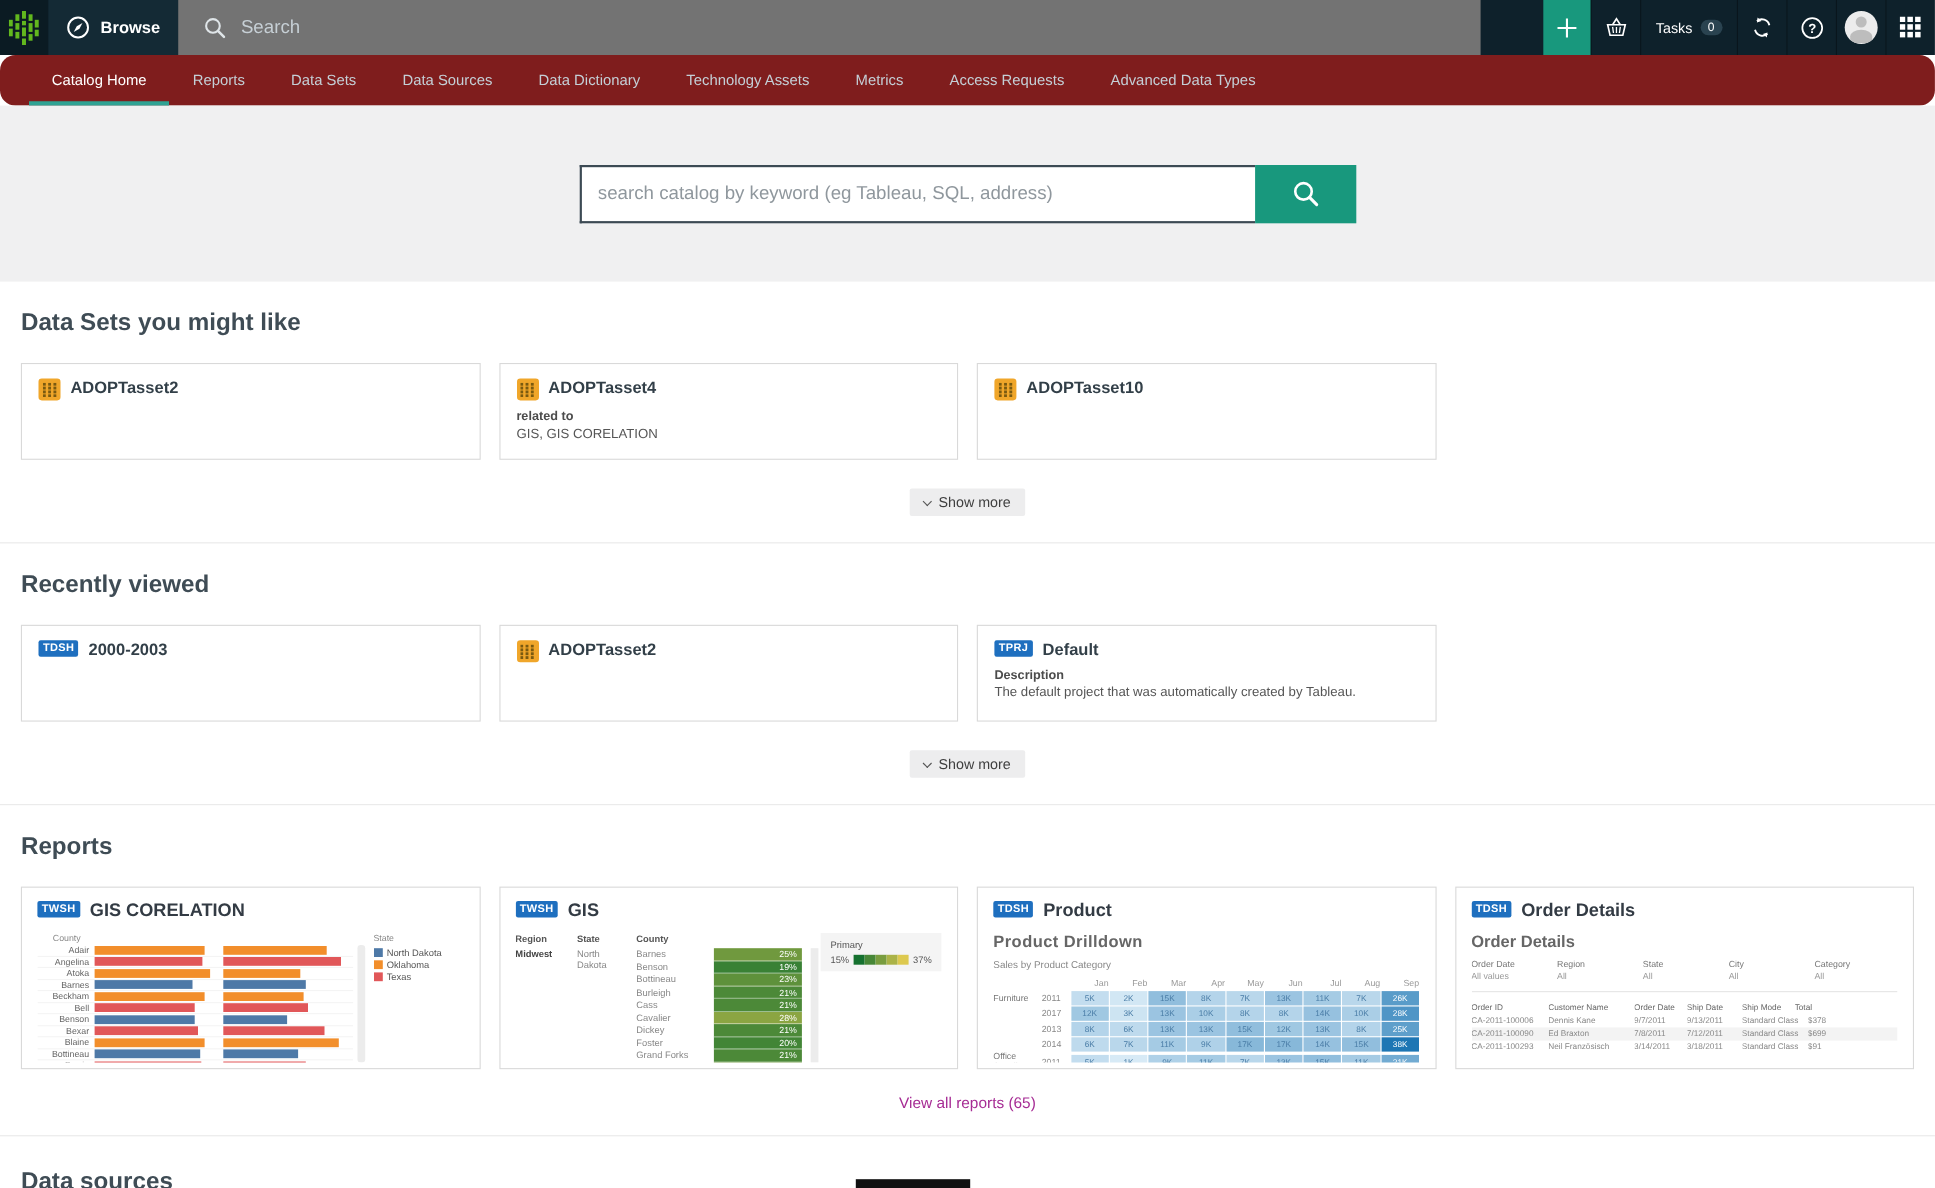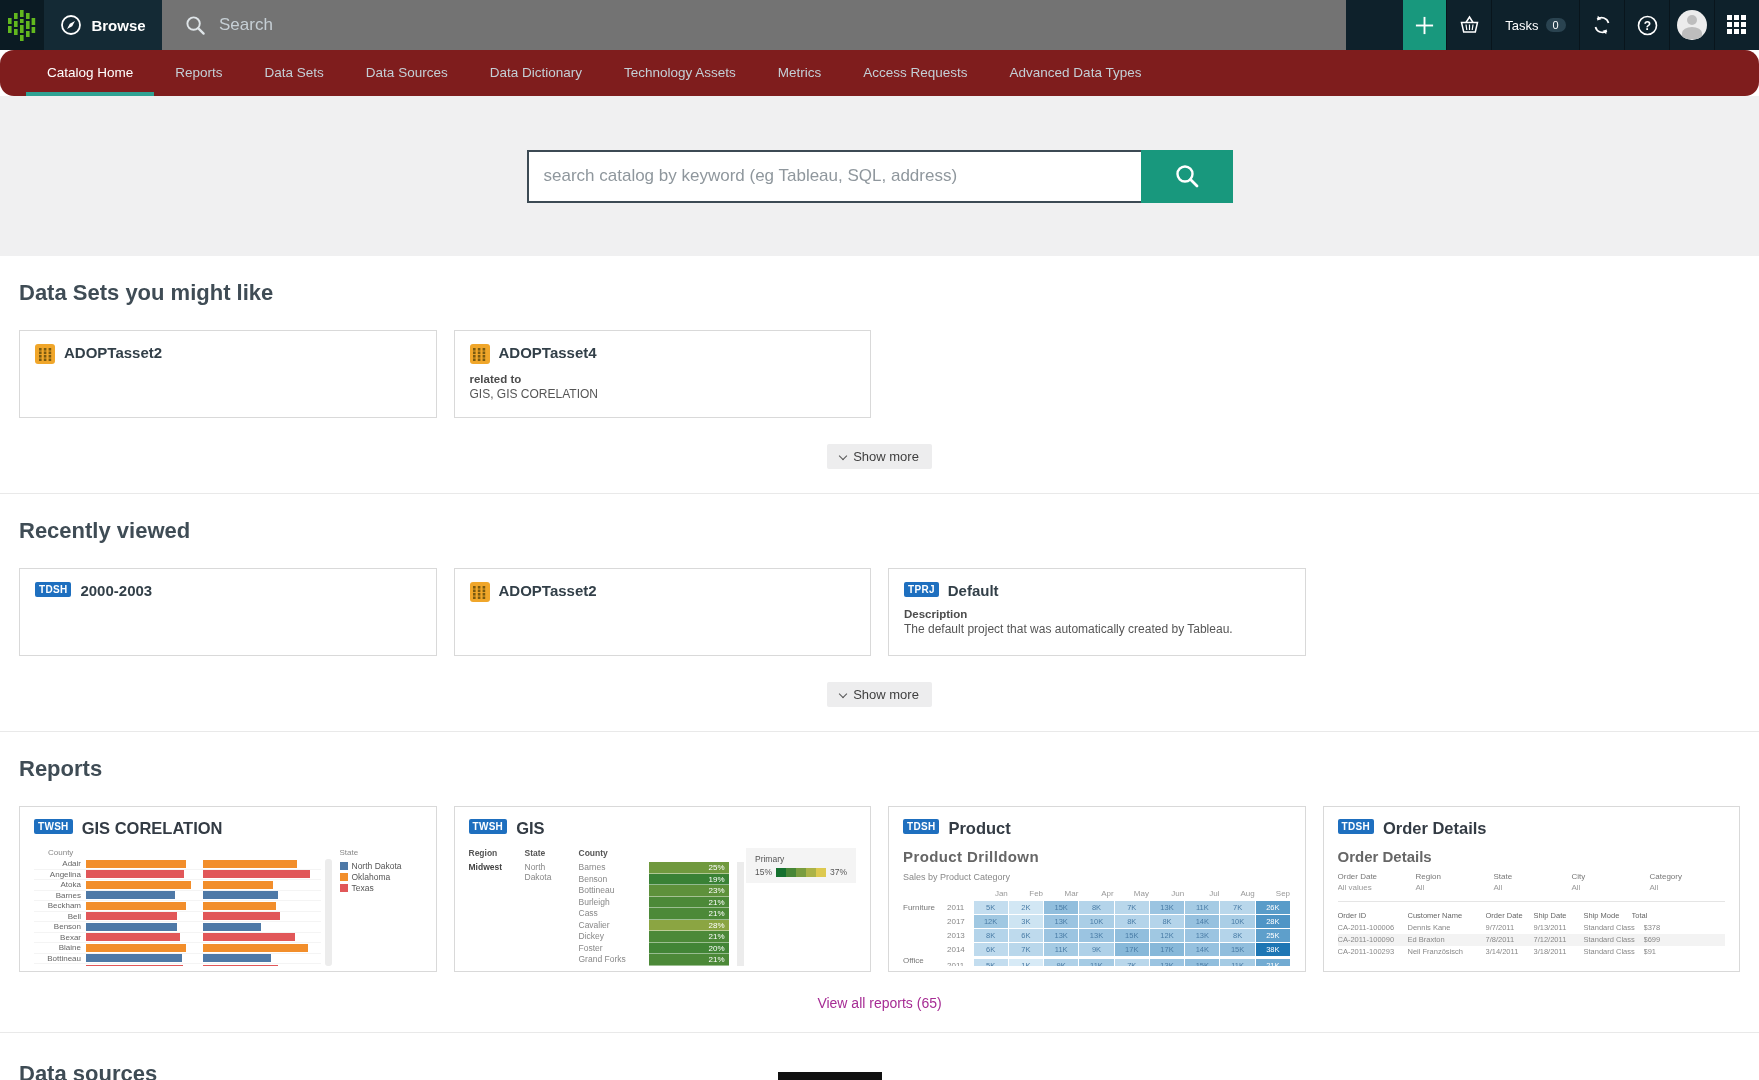--- a/index.html
+++ b/index.html
@@ -276,20 +276,41 @@
               <rect x="9.6" y="3.5" width="2.6" height="2.6" fill="#7a5a10"></rect>
               <rect x="9.6" y="7" width="2.6" height="2.6" fill="#7a5a10"></rect>
               <rect x="9.6" y="10.5" width="2.6" height="2.6" fill="#7a5a10"></rect>
             </svg>
           </span>
           <span class="card-name">ADOPTasset4</span>
         </div>
         <div class="card-sub-label">related to</div>
         <div class="card-sub-text">GIS, GIS CORELATION</div>
       </div>
+      <div class="asset-card">
+        <div class="card-title-row">
+          <span class="asset-icon">
+            <svg width="13" height="13" viewBox="0 0 13 13">
+              <rect x="0" y="0" width="2.6" height="2.6" fill="#7a5a10"></rect>
+              <rect x="0" y="3.5" width="2.6" height="2.6" fill="#7a5a10"></rect>
+              <rect x="0" y="7" width="2.6" height="2.6" fill="#7a5a10"></rect>
+              <rect x="0" y="10.5" width="2.6" height="2.6" fill="#7a5a10"></rect>
+              <rect x="4.8" y="0" width="2.6" height="2.6" fill="#7a5a10"></rect>
+              <rect x="4.8" y="3.5" width="2.6" height="2.6" fill="#7a5a10"></rect>
+              <rect x="4.8" y="7" width="2.6" height="2.6" fill="#7a5a10"></rect>
+              <rect x="4.8" y="10.5" width="2.6" height="2.6" fill="#7a5a10"></rect>
+              <rect x="9.6" y="0" width="2.6" height="2.6" fill="#7a5a10"></rect>
+              <rect x="9.6" y="3.5" width="2.6" height="2.6" fill="#7a5a10"></rect>
+              <rect x="9.6" y="7" width="2.6" height="2.6" fill="#7a5a10"></rect>
+              <rect x="9.6" y="10.5" width="2.6" height="2.6" fill="#7a5a10"></rect>
+            </svg>
+          </span>
+          <span class="card-name">ADOPTasset10</span>
+        </div>
+      </div>
     </div>
   <div class="show-more-wrap">
     <button class="show-more">
       <span class="chev"></span>
       <span>Show more</span>
     </button>
   </div>
 </div>
 <hr class="section-divider">
 

